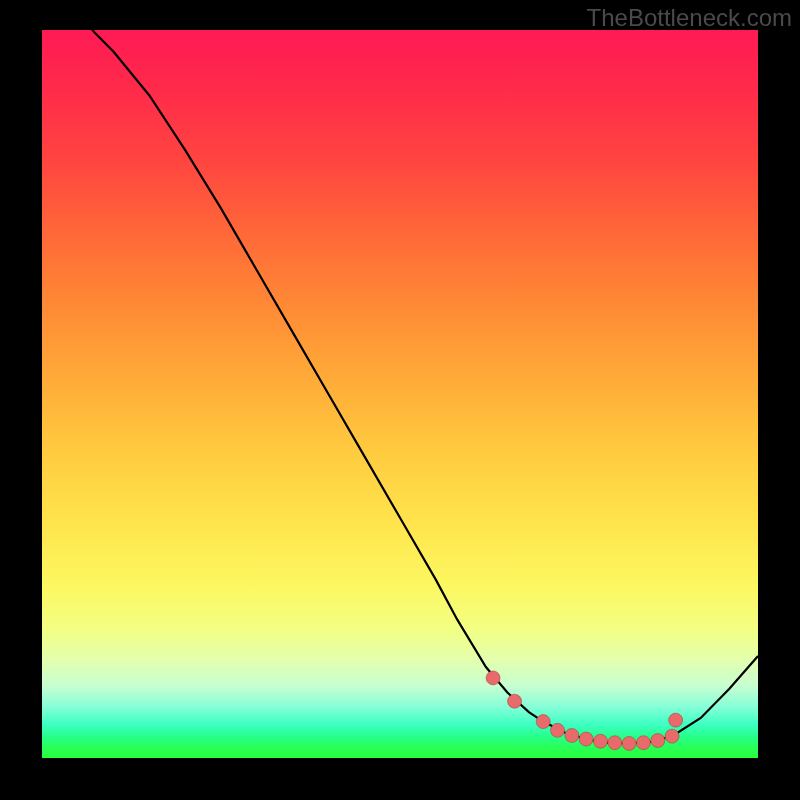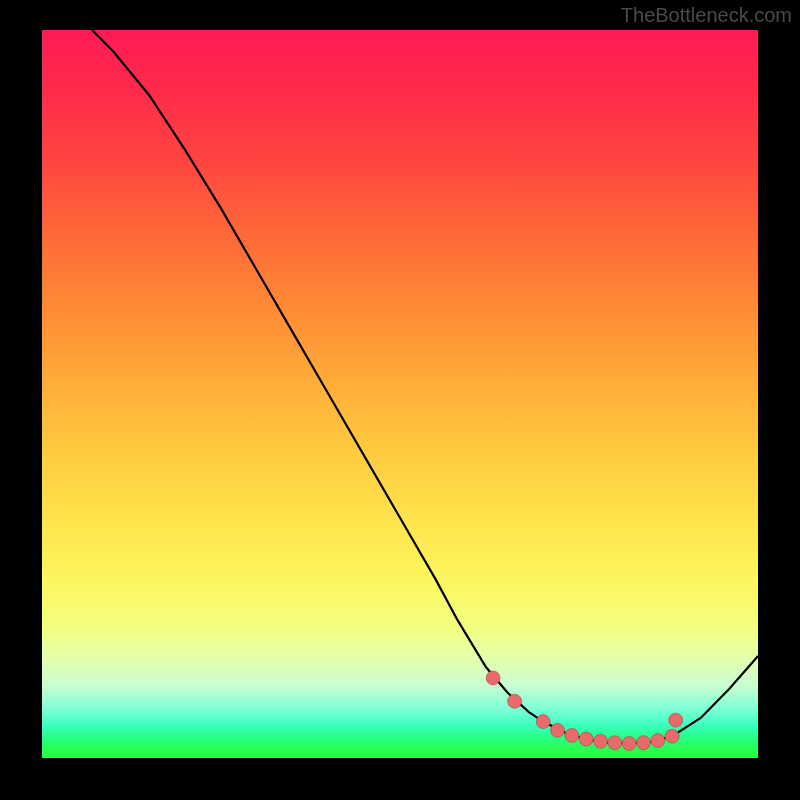--- a/index.html
+++ b/index.html
@@ -8,21 +8,21 @@
     height: 800px;
     background: #000;
     position: relative;
     overflow: hidden;
   }
   .watermark {
     position: absolute;
     top: 4px;
     right: 8px;
     font-family: Arial, sans-serif;
-    font-size: 20px;
+    font-size: 24px;
     color: #4a4a4a;
     font-weight: 500;
     z-index: 10;
   }
   .plot-area {
     position: absolute;
     left: 42px;
     top: 30px;
     width: 716px;
     height: 728px;

